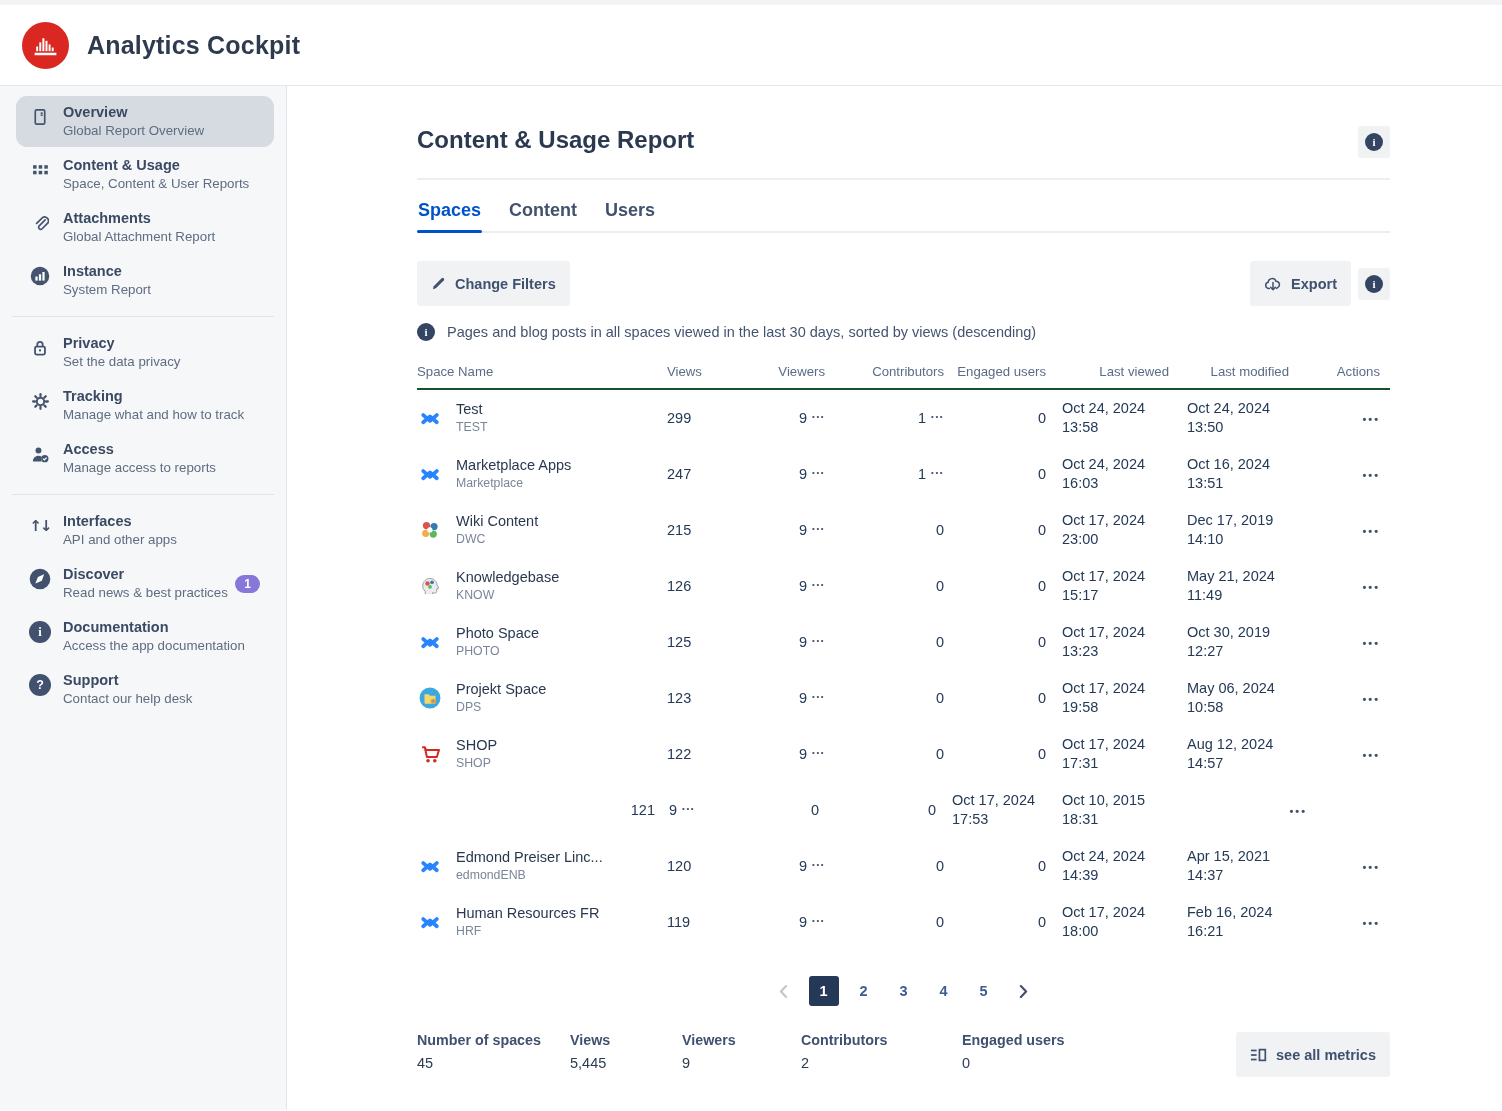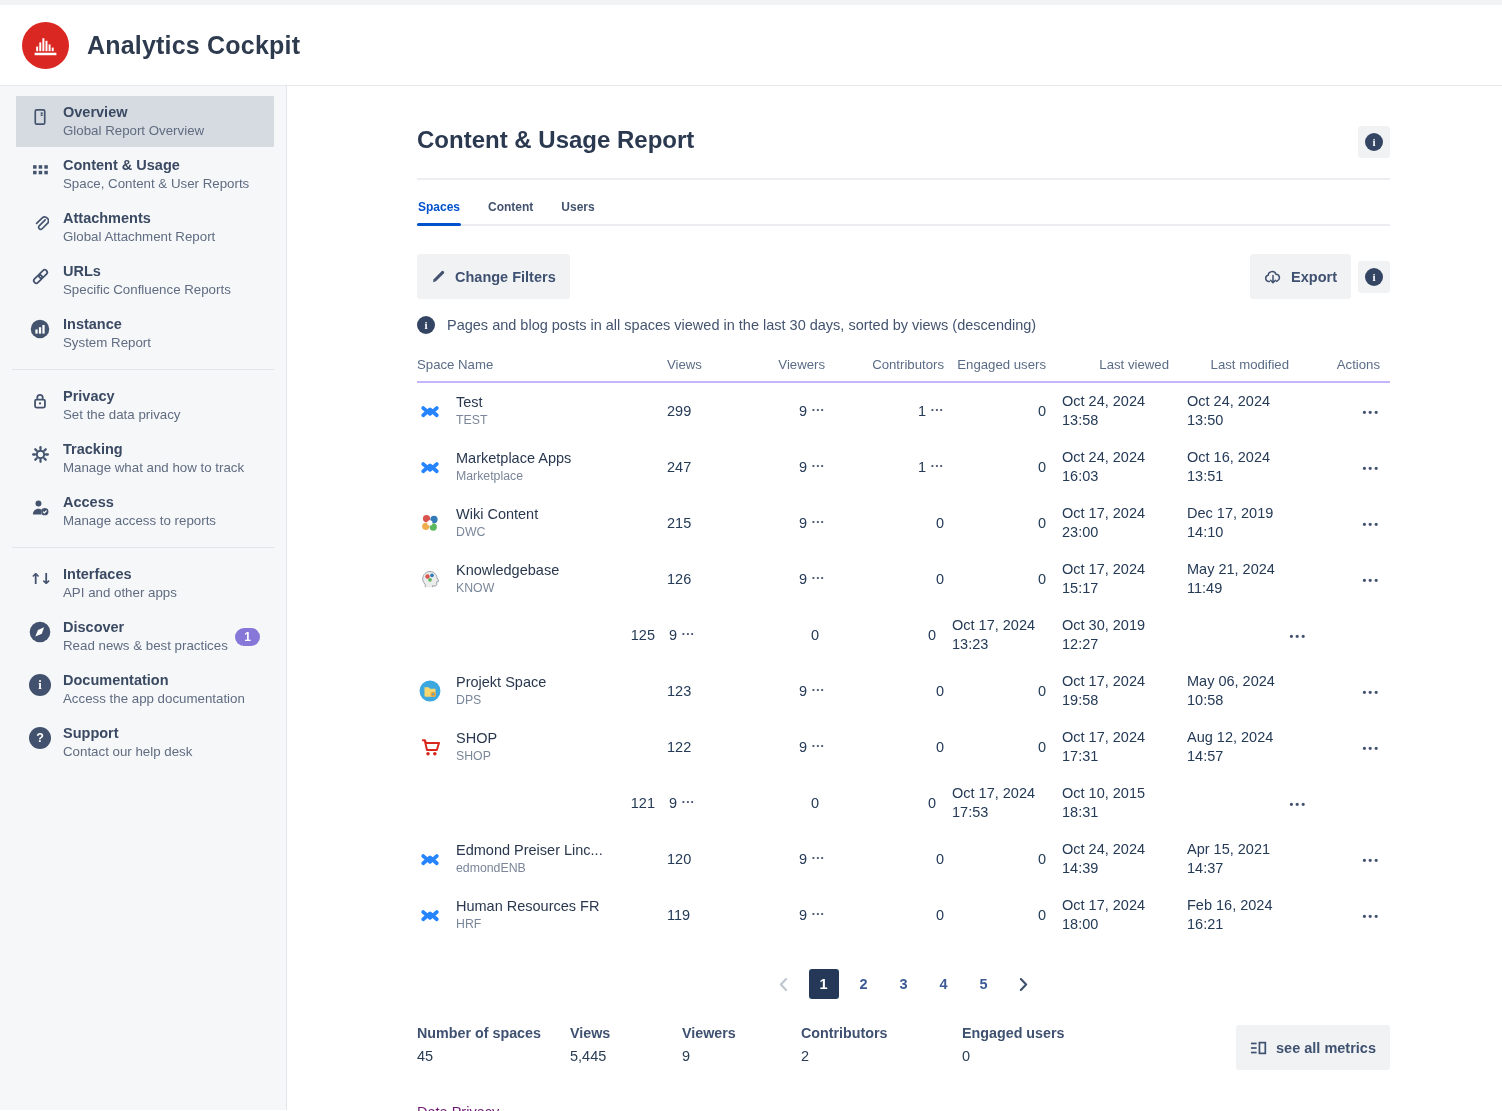--- a/index.html
+++ b/index.html
@@ -8,52 +8,52 @@
   .top-strip { height:5px; background:#f2f3f5; }
 
   
   header { height:81px; display:flex; align-items:center; padding-left:22px; border-bottom:1px solid #e6e8eb; background:#fff; }
   .logo { width:47px; height:47px; border-radius:50%; background:#db2721; display:flex; align-items:center; justify-content:center; flex:0 0 auto; }
   .app-title { margin-left:18px; font-size:25px; font-weight:700; color:#2e3b4f; letter-spacing:.2px; }
 
   
   .layout { display:flex; height:1024px; }
   .sidebar { width:287px; flex:0 0 287px; background:#f6f7f9; border-right:1px solid #e2e5e9; padding-top:10px; }
-  .side-item { display:flex; align-items:flex-start; gap:12px; margin:0 12px 2px 16px; padding:7px 8px 7px 13px; border-radius:1px; cursor:pointer; position:relative; }
+  .side-item { display:flex; align-items:flex-start; gap:12px; margin:0 12px 2px 16px; padding:7px 8px 7px 13px; border-radius:11px; cursor:pointer; position:relative; }
   .side-item.active { background:#d6dbe1; }
   .side-icon { width:22px; min-width:22px; height:22px; display:flex; align-items:center; justify-content:center; margin-top:3px; color:#44546f; font-weight:700; }
   .side-text .t { font-size:14.5px; font-weight:700; color:#3b4a63; line-height:19px; }
   .side-text .s { font-size:13.3px; color:#5f6c81; line-height:18px; }
   .side-divider { border-top:1px solid #e1e4e8; margin:10px 12px 10px 12px; }
   .badge { position:absolute; right:14px; top:50%; transform:translateY(-50%); background:#8777d9; color:#fff; font-size:12px; font-weight:700; border-radius:10px; padding:2px 9px; }
   .circle-glyph { width:22px; height:22px; border-radius:50%; background:#42526e; color:#fff; display:flex; align-items:center; justify-content:center; font-size:12.5px; font-weight:700; }
 
   
   .main { flex:1; background:#fff; }
   .content { margin-left:130px; width:973px; }
   .title-row { padding-top:40px; display:flex; justify-content:space-between; align-items:flex-start; }
   h1 { font-size:24px; font-weight:700; color:#2b3950; }
   .icon-chip { width:32px; height:32px; background:#f1f2f4; border:none; border-radius:3px; display:flex; align-items:center; justify-content:center; cursor:pointer; }
   .circle-i { width:18px; height:18px; border-radius:50%; background:#344563; color:#fff; font-size:11px; font-weight:700; display:flex; align-items:center; justify-content:center; font-family:"Liberation Serif","DejaVu Serif",serif; }
   .title-rule { margin-top:20px; border-top:2px solid #eceef1; }
 
   .tabs { margin-top:20px; display:flex; gap:26px; border-bottom:2px solid #ebedf0; }
-  .tab { background:none; border:none; font-size:12px; font-weight:700; color:#42526e; padding:0 1px 10px 1px; cursor:pointer; position:relative; font-family:inherit; }
+  .tab { background:none; border:none; font-size:18px; font-weight:700; color:#42526e; padding:0 1px 10px 1px; cursor:pointer; position:relative; font-family:inherit; }
   .tab.active { color:#0052cc; }
   .tab.active::after { content:""; position:absolute; left:0; right:0; bottom:-2px; height:3px; background:#0052cc; border-radius:2px; }
 
   .actions-row { margin-top:28px; display:flex; justify-content:space-between; align-items:center; }
   .btn { height:45px; background:#f1f2f4; border:none; border-radius:3px; padding:0 14px; display:inline-flex; align-items:center; gap:9px; font-size:14.5px; font-weight:700; color:#3f5170; cursor:pointer; font-family:inherit; }
   .right-group { display:flex; align-items:center; gap:7px; }
 
   .info-line { margin-top:17px; display:flex; align-items:center; gap:12px; font-size:14.5px; color:#44546f; }
 
   
   .grid { display:grid; grid-template-columns:250px 30px 130px 125px 110px 125px 130px 73px; }
-  .thead { margin-top:23px; padding-bottom:9px; border-bottom:2px solid #c4b5fd; font-size:13.2px; color:#5b6c86; align-items:end; }
+  .thead { margin-top:23px; padding-bottom:9px; border-bottom:2px solid #14532d; font-size:13.2px; color:#5b6c86; align-items:end; }
   .thead .h { white-space:nowrap; }
   .h-views,.c-views { text-align:right; padding-right:12px; }
   .h-viewers,.c-viewers { text-align:right; padding-right:2px; }
   .h-contrib,.c-contrib { text-align:right; padding-right:8px; }
   .h-engaged,.c-engaged { text-align:right; padding-right:16px; }
   .h-lastviewed { text-align:right; padding-right:18px; }
   .h-lastmod { text-align:right; padding-right:28px; }
   .h-actions,.c-actions { text-align:right; padding-right:10px; }
   .trow { min-height:56px; align-items:center; font-size:14.5px; color:#243a56; }
   .name-cell { display:flex; align-items:center; gap:13px; }
@@ -144,34 +144,20 @@
               <path d="M12.6 5.2 L7.3 10.5 a1.8 1.8 0 0 0 2.6 2.6 l4.7-4.7 a3.4 3.4 0 0 0-4.8-4.8 l-4.8 4.8" fill="none" stroke="#44546f" stroke-width="1.5" stroke-linecap="round"></path>
             </svg>
           </span>
           <div class="side-text">
             <div class="t">Attachments</div>
             <div class="s">Global Attachment Report</div>
           </div>
         </div>
         <div class="side-item">
           <span class="side-icon">
-            <svg viewBox="0 0 16 16" width="19" height="19">
-              <g fill="none" stroke="#44546f" stroke-width="1.5" transform="rotate(-45 8 8)">
-                <rect x="0.9" y="5.9" width="8.2" height="4.2" rx="2.1"></rect>
-                <rect x="6.9" y="5.9" width="8.2" height="4.2" rx="2.1"></rect>
-              </g>
-            </svg>
-          </span>
-          <div class="side-text">
-            <div class="t">URLs</div>
-            <div class="s">Specific Confluence Reports</div>
-          </div>
-        </div>
-        <div class="side-item">
-          <span class="side-icon">
             <svg viewBox="0 0 16 16" width="20" height="20">
               <circle cx="8" cy="8" r="7.4" fill="#44546f"></circle>
               <g fill="#fff">
                 <rect x="4.3" y="8.4" width="1.8" height="3.3"></rect>
                 <rect x="7.1" y="6.6" width="1.8" height="5.1"></rect>
                 <rect x="9.9" y="4.8" width="1.8" height="6.9"></rect>
               </g>
             </svg>
           </span>
           <div class="side-text">
@@ -435,20 +421,32 @@
                 <div>Oct 17, 2024</div>
                 <div>15:17</div>
               </div>
               <div class="date-cell">
                 <div>May 21, 2024</div>
                 <div>11:49</div>
               </div>
               <div class="c-actions"><button class="row-actions">•••</button></div>
             </div>
             <div class="grid trow">
+              <div class="name-cell">
+                <span class="sp-icon">
+                  <svg viewBox="0 0 16 16" width="18" height="18">
+                    <path d="M2 5.4 L8 10.6 L14 5.4" stroke="#2684ff" stroke-width="3.3" fill="none" stroke-linecap="round" stroke-linejoin="round"></path>
+                    <path d="M2 11.8 L8 6.6 L14 11.8" stroke="#2684ff" stroke-width="3.3" fill="none" stroke-linecap="round" stroke-linejoin="round"></path>
+                  </svg>
+                </span>
+                <div>
+                  <div class="sp-name">Photo Space</div>
+                  <div class="sp-key">PHOTO</div>
+                </div>
+              </div>
               <div class="c-views">125</div>
               <div class="c-viewers"><span>9</span><span class="mini-dots">•••</span></div>
               <div class="c-contrib"><span>0</span></div>
               <div class="c-engaged">0</div>
               <div class="date-cell">
                 <div>Oct 17, 2024</div>
                 <div>13:23</div>
               </div>
               <div class="date-cell">
                 <div>Oct 30, 2019</div>

